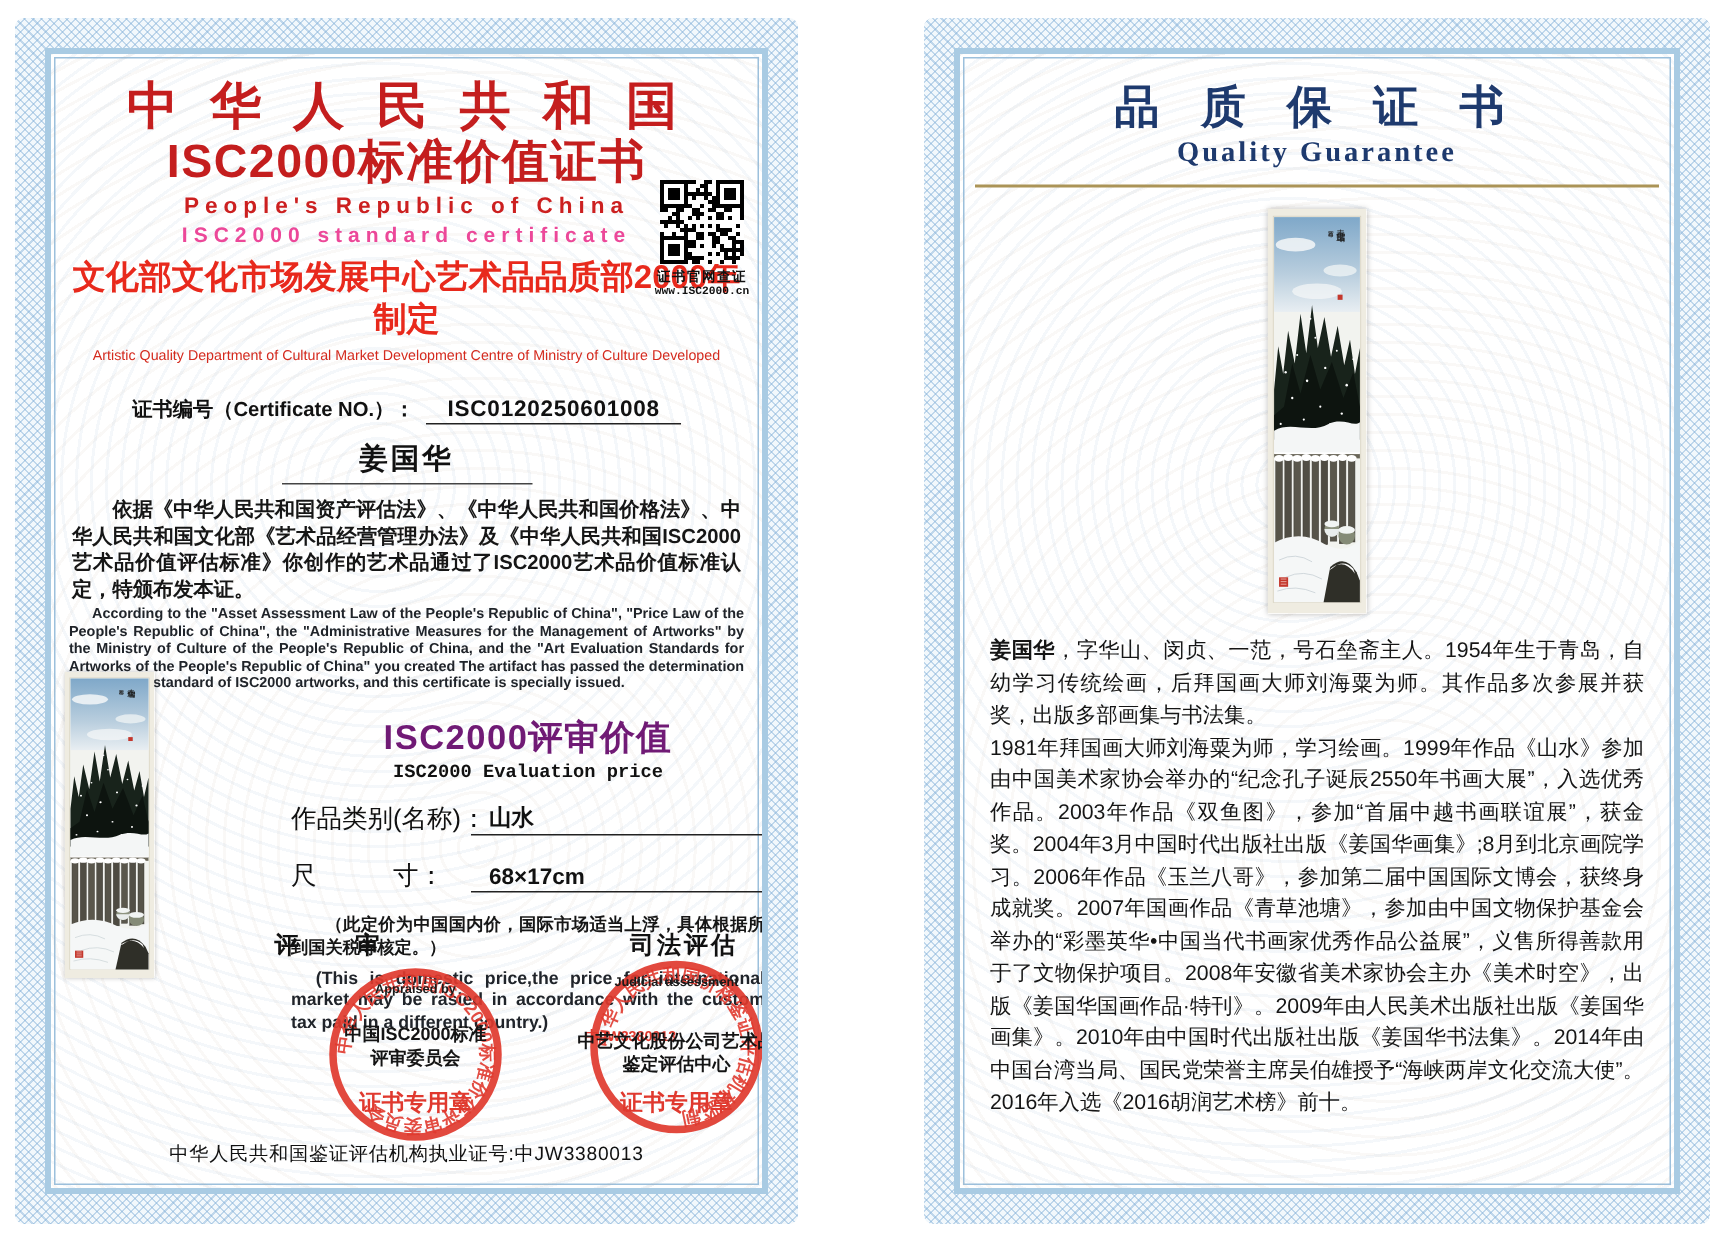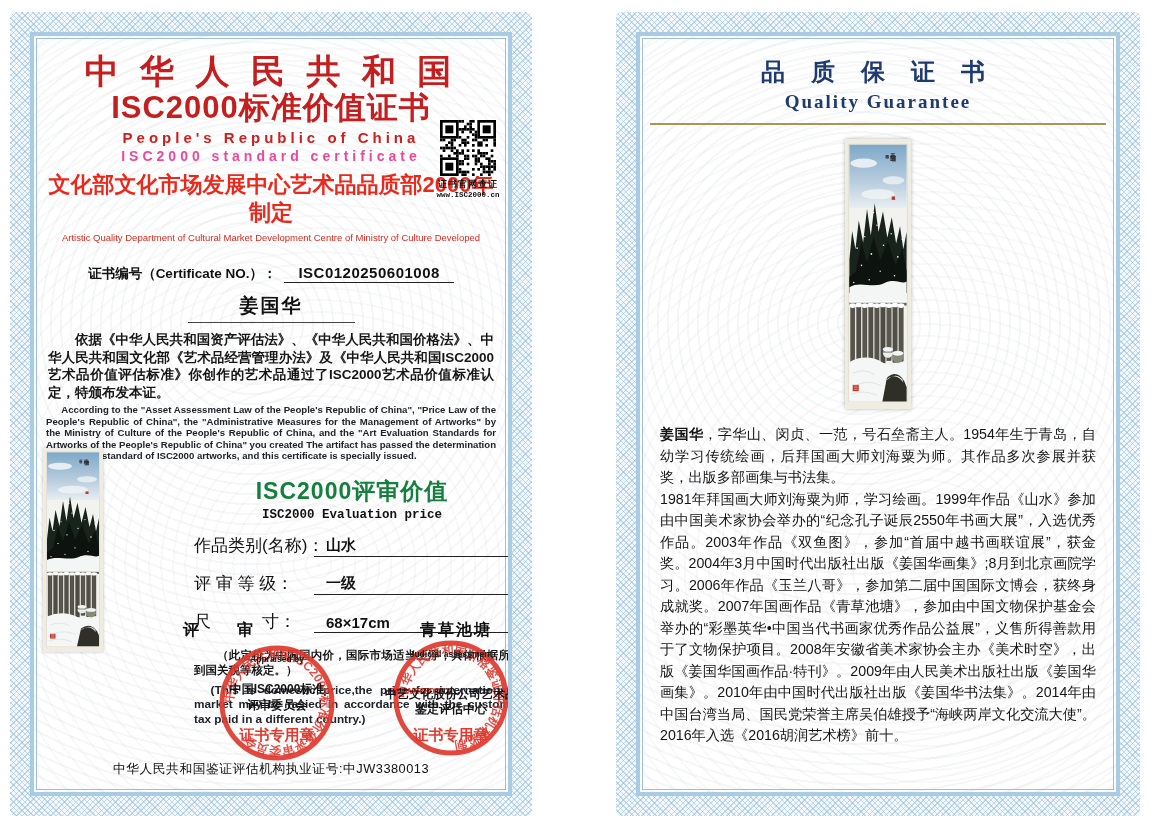--- a/index.html
+++ b/index.html
@@ -50,21 +50,21 @@
   .cert-label { font-size:13.5px; font-weight:bold; color:#111; }
   .cert-value { display:inline-block; font-size:15px; font-weight:bold; color:#111; border-bottom:1.5px solid #222; padding:0 14px 1px; margin-left:8px; letter-spacing:.5px; }
 
   .artist-row { text-align:center; margin-top:10px; }
   .artist-name { display:inline-block; font-size:19px; font-weight:bold; color:#111; border-bottom:1.5px solid #444; padding:0 52px 3px; letter-spacing:2px; }
 
   .decree-cn { margin:8px 4px 0; font-size:13.5px; font-weight:bold; color:#161616; line-height:17.5px; text-align:justify; text-indent:2em; }
   .decree-en { margin:3px 2px 0; font-size:9.6px; font-weight:bold; color:#20242a; line-height:11.6px; text-align:justify; text-indent:1.6em; }
 
   .mid-col { margin:14px 4px 0 150px; width:316px; }
-  .eval-cn { text-align:center; font-size:23px; font-weight:bold; color:#15803d; letter-spacing:1px; }
+  .eval-cn { text-align:center; font-size:23px; font-weight:bold; color:#701a75; letter-spacing:1px; }
   .eval-en { text-align:center; font-size:12.5px; font-weight:bold; color:#111; font-family:"Liberation Mono",monospace; margin-top:1px; }
   .fields { margin-top:12px; }
   .field-row { display:flex; align-items:flex-end; margin-bottom:15px; }
   .field-label { font-size:17px; font-weight:normal; color:#111; white-space:pre; width:120px; }
   .field-value { flex:1; font-size:15px; font-weight:bold; color:#111; border-bottom:1.5px solid #222; padding:0 0 1px 12px; }
   .note-cn { font-size:11.5px; font-weight:bold; color:#161616; line-height:15px; text-align:justify; text-indent:2em; margin-top:2px; }
   .note-en { font-size:11.8px; font-weight:bold; color:#20242a; line-height:14.5px; text-align:justify; text-indent:1.4em; margin-top:5px; }
 
   .sig-header { position:absolute; font-size:16px; font-weight:bold; color:#111; letter-spacing:2px; white-space:pre; }
   .appraise-h { top:584px; left:120px; width:130px; text-align:center; }
@@ -79,21 +79,21 @@
   .stamp-org { position:absolute; left:-14px; width:150px; text-align:center; font-weight:bold; color:#141414; }
   .stamp-org.l1 { top:40px; font-size:12px; line-height:15px; }
   .stamp-org.two { top:50px; font-size:12px; line-height:14.5px; }
 
   .footer-line { position:absolute; bottom:14px; left:0; width:100%; text-align:center; font-size:12.8px; color:#111; letter-spacing:.5px; }
 
   .painting-small { position:absolute; left:9px; top:412px; width:60px; height:204px; }
   .painting-small svg { width:100%; height:100%; display:block; box-shadow:0 0 3px rgba(0,0,0,.25); }
 
   
-  .g-title-cn { margin-top:16px; text-align:center; font-family:"Liberation Serif",serif; font-size:24px; font-weight:bold; letter-spacing:10px; color:#1e3a6e; line-height:36px; }
+  .g-title-cn { margin-top:16px; text-align:center; font-family:"Liberation Serif",serif; font-size:30px; font-weight:bold; letter-spacing:10px; color:#1e3a6e; line-height:36px; }
   .g-title-en { text-align:center; font-family:"Liberation Serif",serif; font-size:19px; font-weight:bold; letter-spacing:2px; color:#1e3a6e; line-height:24px; }
   .gold-rule { margin-top:9px; border-top:2px solid #ab9457; width:100%; }
   .painting-main { width:66px; height:270px; margin:14px auto 0; }
   .painting-main svg { width:100%; height:100%; display:block; box-shadow:0 0 4px rgba(0,0,0,.28); }
   .bio { margin:15px 10px 0; font-size:14.2px; color:#151515; line-height:21.5px; text-align:justify; }
   .bio .lead { font-weight:bold; }
   .bio p + p { margin-top:0; }
 </style>
 </head>
 <body>
@@ -346,34 +346,30 @@
 
       <div class="mid-col">
         <div class="eval-cn">ISC2000评审价值</div>
         <div class="eval-en">ISC2000 Evaluation price</div>
         <div class="fields">
           <div class="field-row">
             <span class="field-label">作品类别(名称)：</span>
             <span class="field-value">山水</span>
           </div>
           <div class="field-row">
-            <span class="field-label">评 审 等 级：</span>
-            <span class="field-value">一级</span>
-          </div>
-          <div class="field-row">
             <span class="field-label">尺　　　寸：</span>
             <span class="field-value">68×17cm</span>
           </div>
         </div>
         <div class="note-cn">（此定价为中国国内价，国际市场适当上浮，具体根据所到国关税等核定。）</div>
         <div class="note-en">(This is domestic price,the price for international market may be rasied in accordance with the custom tax paid in a different country.)</div>
       </div>
 
       <div class="sig-header appraise-h">评　　审</div>
-      <div class="sig-header judicial-h">青草池塘</div>
+      <div class="sig-header judicial-h">司法评估</div>
 
       <div class="stamp stamp-left">
         <svg viewBox="0 0 122 122">
           <circle cx="61" cy="61" r="55" fill="none" stroke="#e0392e" stroke-width="5" opacity="0.92"></circle>
           <path id="ringL" d="M61,61 m-44,0 a44,44 0 1,1 88,0 a44,44 0 1,1 -88,0" fill="none"></path>
           <text font-size="12" font-weight="bold" fill="#e0392e" opacity="0.9">
             <textPath href="#ringL">中华人民共和国ISC2000标准价值评审委员会</textPath>
           </text>
           <text x="61" y="98" text-anchor="middle" font-size="15" font-weight="bold" fill="#e0392e">证书专用章</text>
         </svg>

